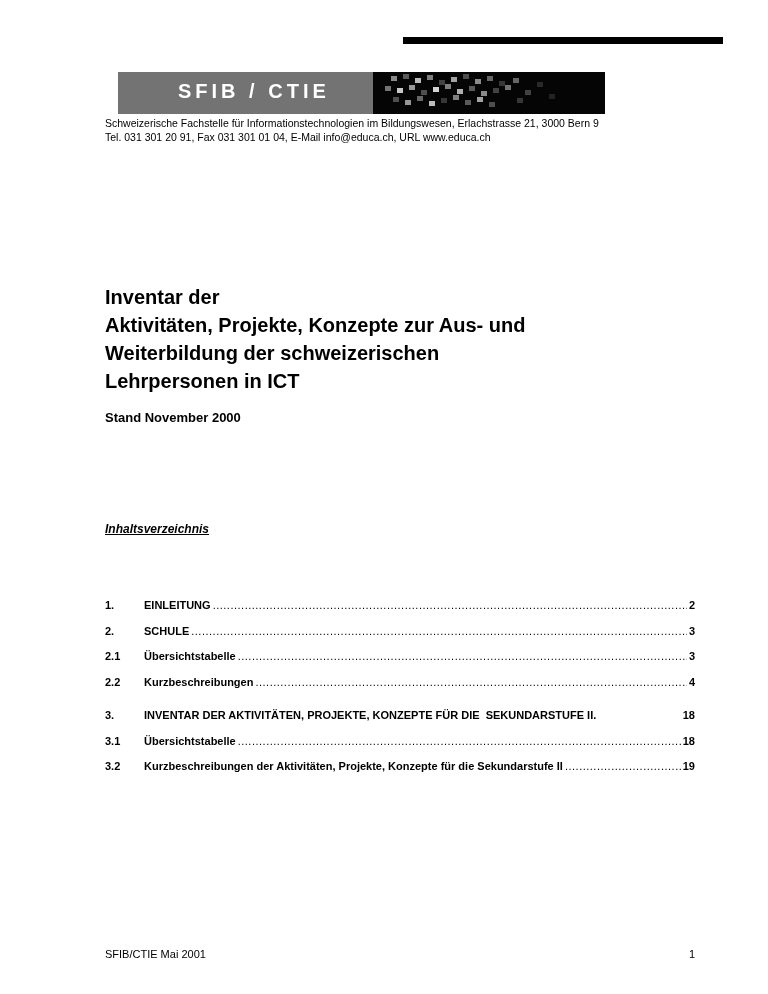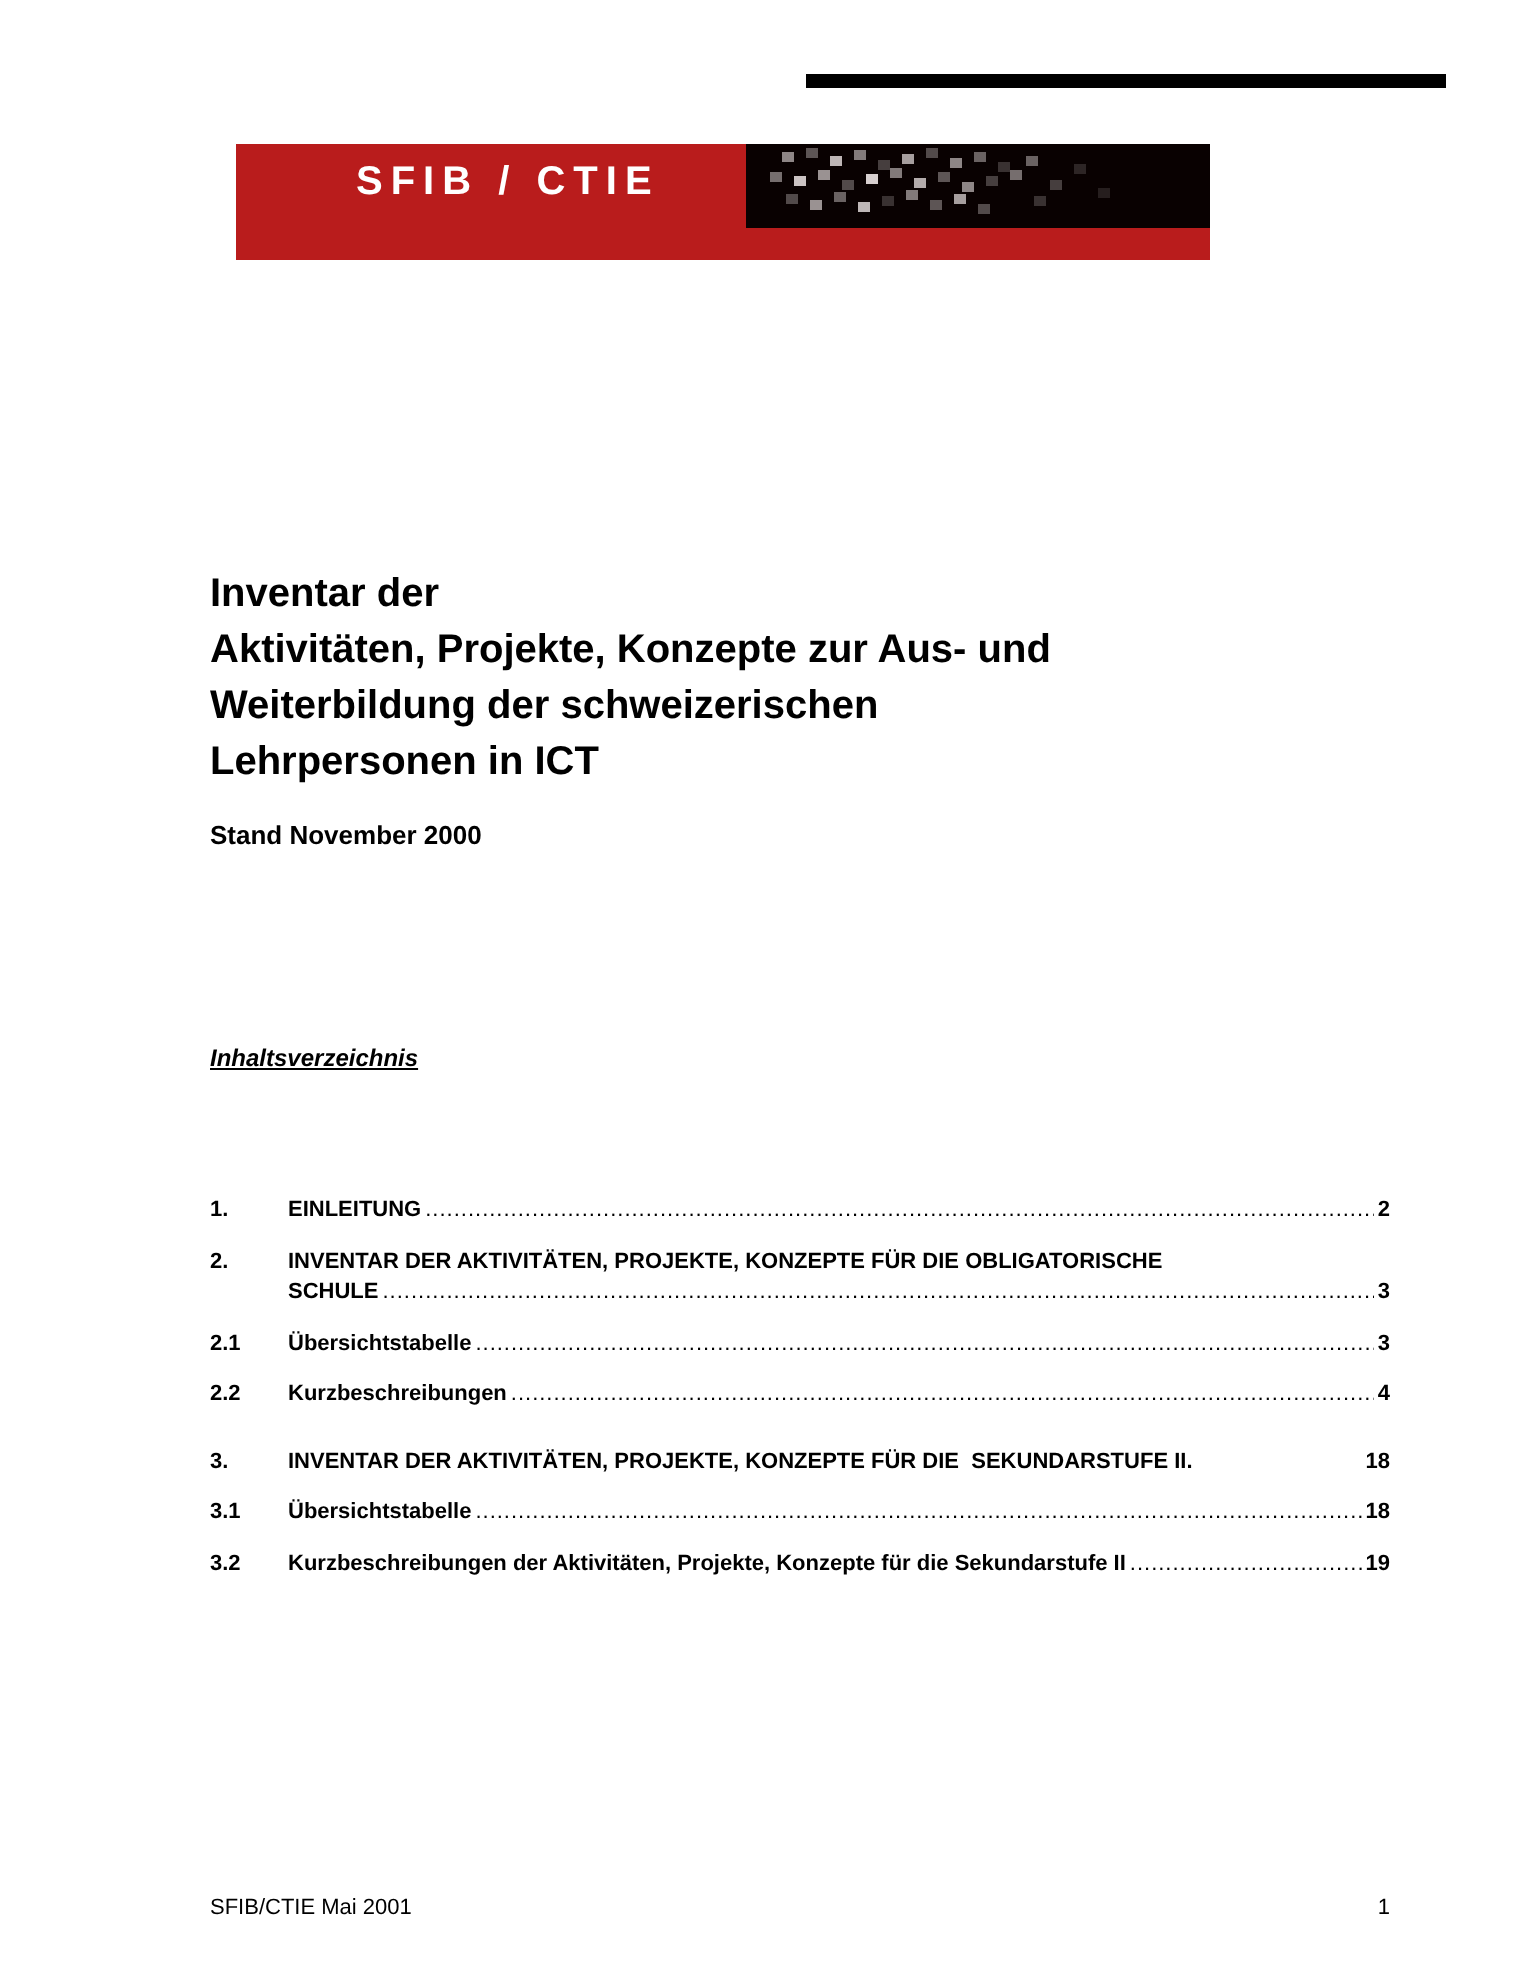--- a/index.html
+++ b/index.html
@@ -31,22 +31,22 @@
     height: 7px;
     background: #000000;
   }
 
   
   .logo-block {
     position: absolute;
     left: 118px;
     top: 72px;
     width: 487px;
-    height: 58px;
-    background: #b91c1c;
+    height: 42px;
+    background: #737373;
     overflow: hidden;
   }
   .logo-text {
     position: absolute;
     left: 60px;
     top: 8px;
     color: #ffffff;
     font-family: "Liberation Sans", sans-serif;
     font-weight: bold;
     font-size: 20px;
@@ -212,20 +212,24 @@
         <rect x="116" y="30" width="6" height="5" opacity="0.3"></rect>
         <rect x="140" y="6" width="6" height="5" opacity="0.4"></rect>
         <rect x="152" y="18" width="6" height="5" opacity="0.25"></rect>
         <rect x="144" y="26" width="6" height="5" opacity="0.2"></rect>
         <rect x="164" y="10" width="6" height="5" opacity="0.15"></rect>
         <rect x="176" y="22" width="6" height="5" opacity="0.12"></rect>
       </g>
     </svg>
   </div>
 
+  <div class="address">
+    <div>Schweizerische Fachstelle für Informationstechnologien im Bildungswesen, Erlachstrasse 21, 3000 Bern 9</div>
+    <div>Tel. 031 301 20 91, Fax 031 301 01 04, E-Mail info@educa.ch, URL www.educa.ch</div>
+  </div>
 
   <div class="title" style="white-space: pre-line;">Inventar der
 Aktivitäten, Projekte, Konzepte zur Aus- und
 Weiterbildung der schweizerischen
 Lehrpersonen in ICT</div>
 
   <div class="subtitle">Stand November 2000</div>
 
   <div class="toc-heading">Inhaltsverzeichnis</div>
 
@@ -239,23 +243,20 @@
           <span class="toc-dots">..................................................................................................................................................</span>
           <span class="toc-page">2</span>
         </span>
       </span>
     </div>
 
     <div class="toc-entry level1">
       <span class="toc-num">2.</span>
       <span class="toc-body">
         <span class="toc-line">
-          <span class="toc-label">INVENTAR DER AKTIVITÄTEN, PROJEKTE, KONZEPTE FÜR DIE OBLIGATORISCHE</span>
-        </span>
-        <span class="toc-line">
           <span class="toc-label">SCHULE</span>
           <span class="toc-dots">..................................................................................................................................................</span>
           <span class="toc-page">3</span>
         </span>
       </span>
     </div>
 
     <div class="toc-entry level2">
       <span class="toc-num">2.1</span>
       <span class="toc-body">

